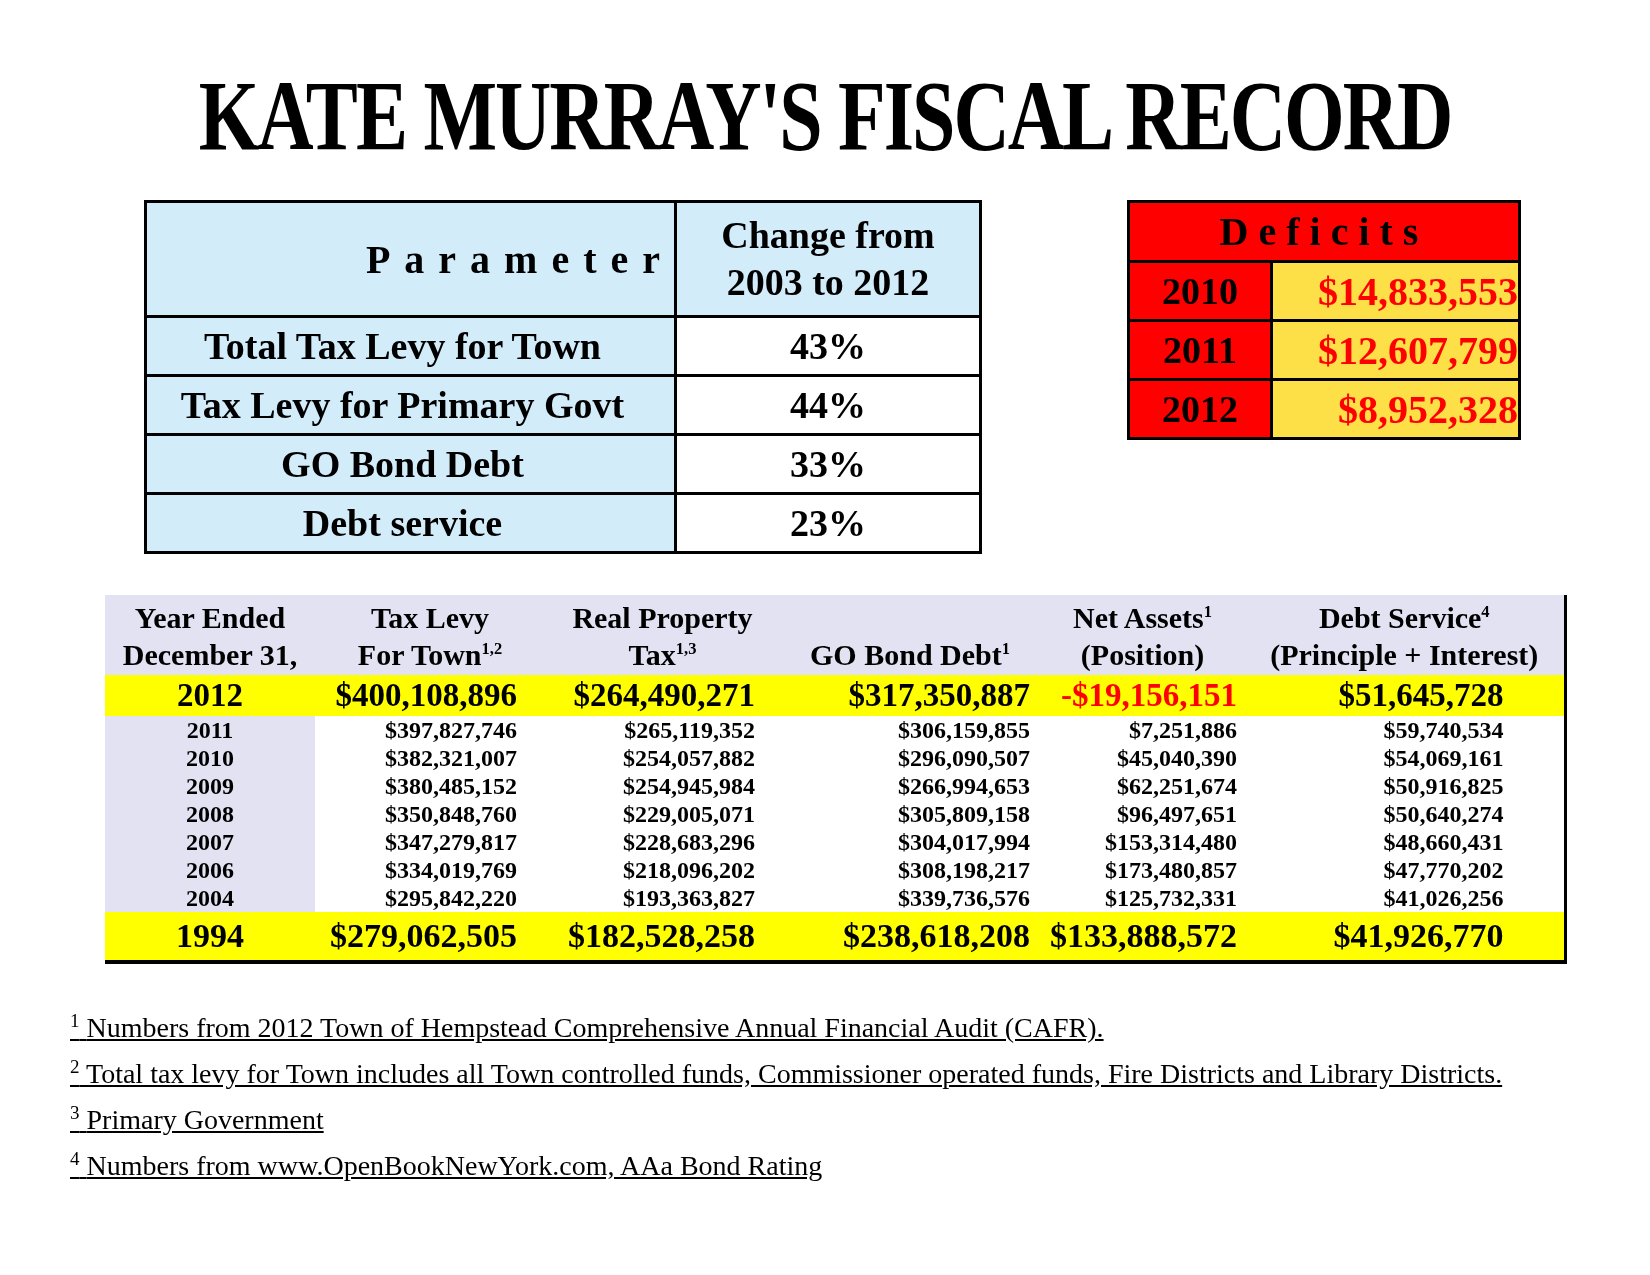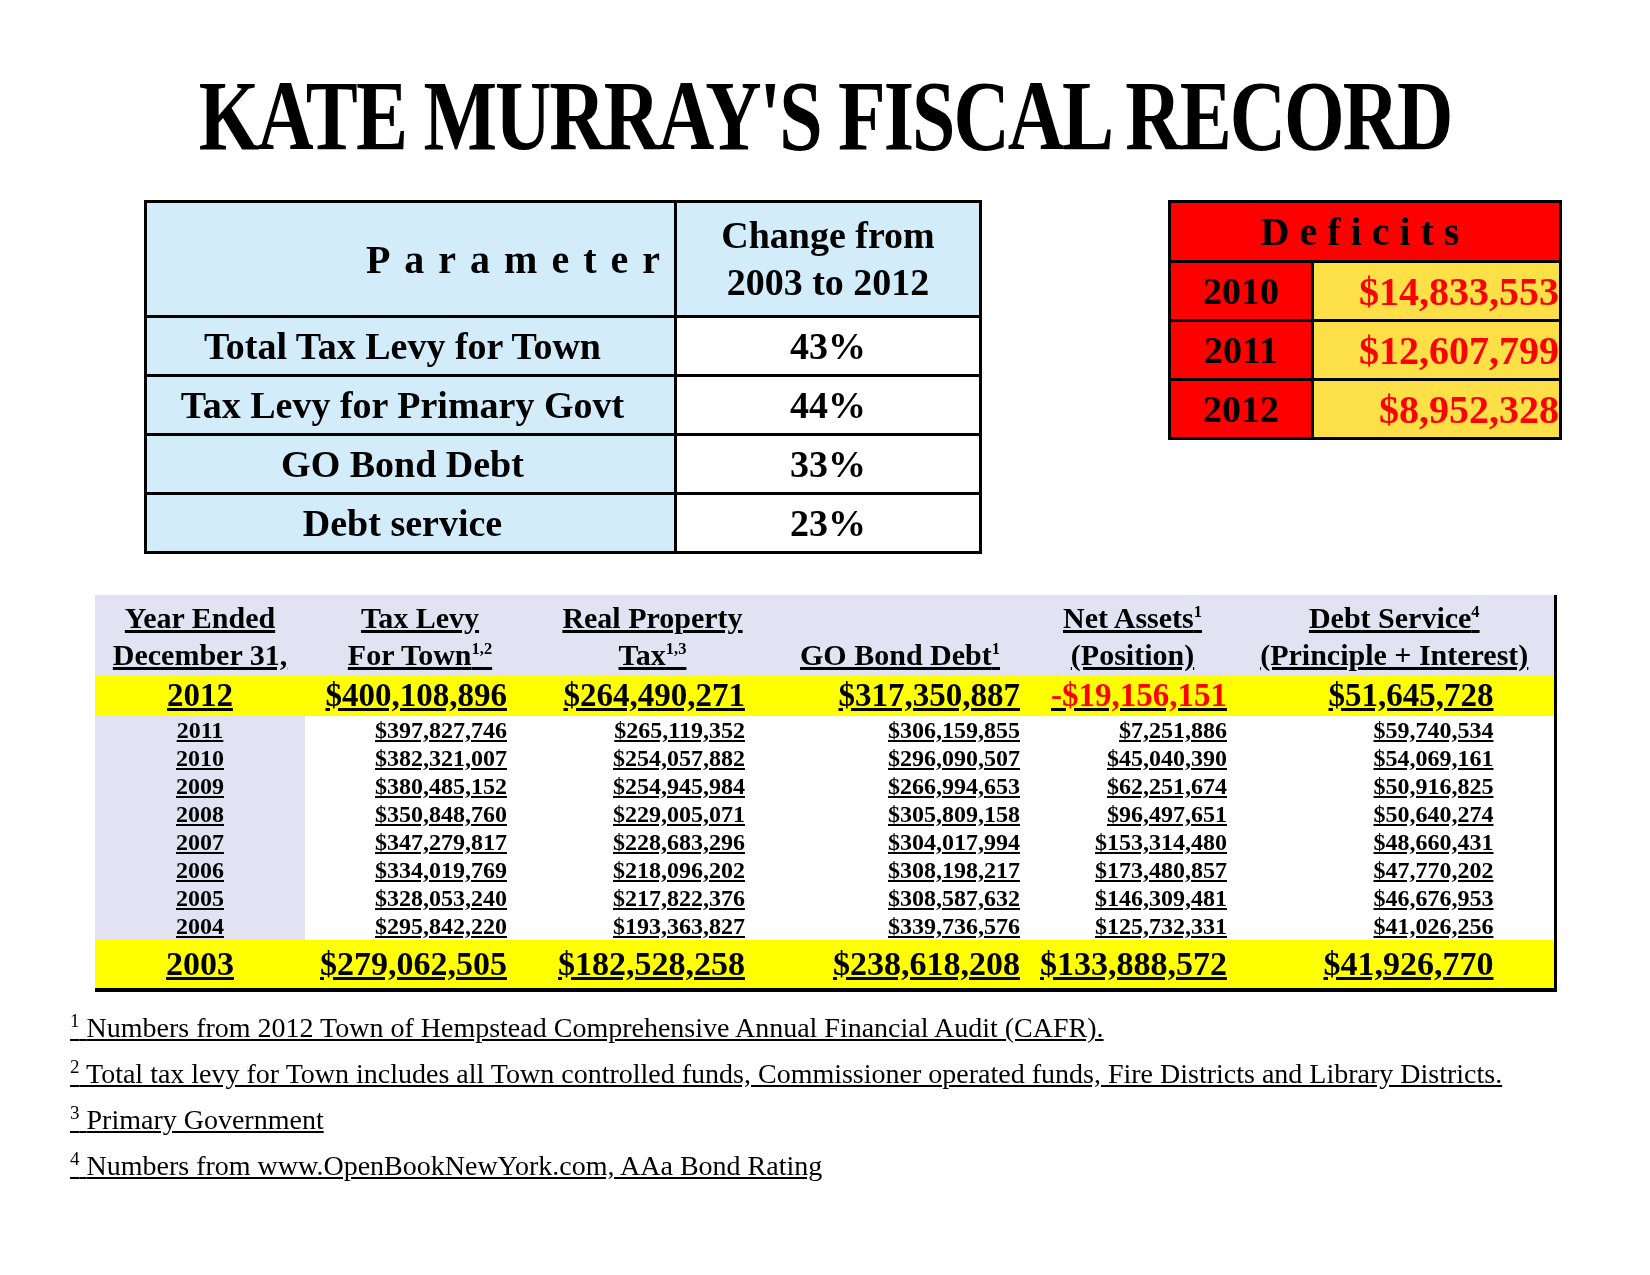--- a/index.html
+++ b/index.html
@@ -21,28 +21,28 @@
   .param-table th,.param-table td{border:3px solid #000;font-weight:bold;padding:0;}
   .param-table .c-label{width:530px;}
   .param-table .c-value{width:305px;}
   .p-head-left{background:#d3ecfa;height:112px;font-size:40px;letter-spacing:14px;text-align:right;}
   .p-head-right{background:#d3ecfa;font-size:38px;line-height:47px;text-align:center;}
   .p-row td{height:56px;font-size:38px;}
   .p-row td:first-child{background:#d3ecfa;text-align:center;padding-right:16px;}
   .p-row td:last-child{background:#ffffff;text-align:center;}
 
   
-  .deficits-table{position:absolute;left:1168px;top:200px;border-collapse:collapse;}
+  .deficits-table{position:absolute;left:1127px;top:200px;border-collapse:collapse;}
   .deficits-table th,.deficits-table td{border:3px solid #000;font-weight:bold;padding:0;}
   .d-head{background:#ff0000;height:57px;font-size:40px;letter-spacing:10px;text-align:center;color:#000;}
   .d-year{background:#ff0000;width:140px;height:56px;font-size:38px;text-align:center;color:#000;}
   .d-val{background:#fde047;color:#ff0000;width:245px;font-size:40px;text-align:right;padding-right:8px;}
 
   
-  .main-table{position:absolute;left:95px;top:595px;border-collapse:collapse;table-layout:fixed;text-decoration:underline;}
+  .main-table{position:absolute;left:105px;top:595px;border-collapse:collapse;table-layout:fixed;}
   .main-table th,.main-table td{padding:0;font-weight:bold;}
   .main-table .hdr th{
     background:#e2e2f3;height:78px;vertical-align:bottom;
     font-size:30px;line-height:37px;text-align:center;padding-bottom:2px;
   }
   .main-table th:last-child,.main-table td:last-child{border-right:3px solid #000;}
   .main-table td.year{text-align:center;}
   .main-table td.num{text-align:right;}
   .main-table td:nth-child(2){padding-right:28px;}
   .main-table td:nth-child(3){padding-right:25px;}
@@ -207,37 +207,29 @@
     </tr>
     <tr class="rmid">
       <td class="year">2006</td>
       <td class="num">$334,019,769</td>
       <td class="num">$218,096,202</td>
       <td class="num">$308,198,217</td>
       <td class="num">$173,480,857</td>
       <td class="num">$47,770,202</td>
     </tr>
     <tr class="rmid">
-      <td class="year">2005</td>
-      <td class="num">$328,053,240</td>
-      <td class="num">$217,822,376</td>
-      <td class="num">$308,587,632</td>
-      <td class="num">$146,309,481</td>
-      <td class="num">$46,676,953</td>
-    </tr>
-    <tr class="rmid">
       <td class="year">2004</td>
       <td class="num">$295,842,220</td>
       <td class="num">$193,363,827</td>
       <td class="num">$339,736,576</td>
       <td class="num">$125,732,331</td>
       <td class="num">$41,026,256</td>
     </tr>
     <tr class="r2003">
-      <td class="year">2003</td>
+      <td class="year">1994</td>
       <td class="num">$279,062,505</td>
       <td class="num">$182,528,258</td>
       <td class="num">$238,618,208</td>
       <td class="num">$133,888,572</td>
       <td class="num">$41,926,770</td>
     </tr>
   </tbody>
     </table>
 
   <div class="footnotes">

